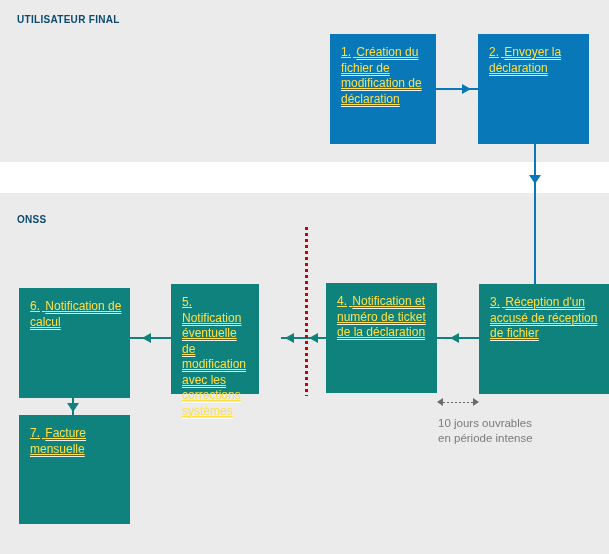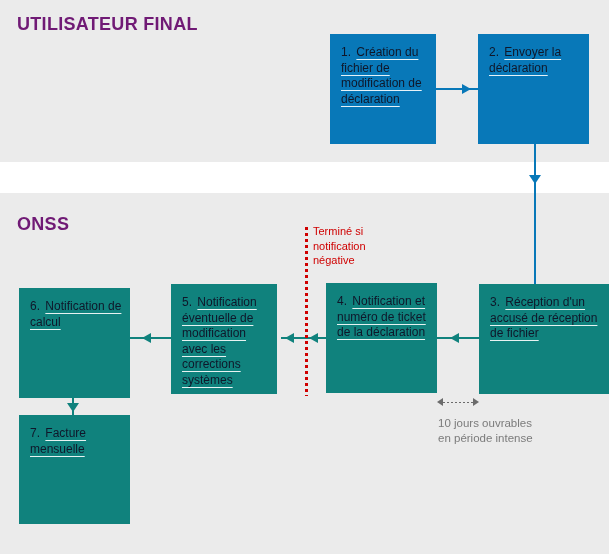--- a/index.html
+++ b/index.html
@@ -15,51 +15,52 @@
     position: absolute;
     left: 0;
     width: 609px;
     background: #ebebeb;
   }
   .lane-top { top: 0; height: 162px; }
   .lane-bottom { top: 193px; height: 361px; }
   .lane-label {
     position: absolute;
     left: 17px;
-    font-size: 18px;
+    font-size: 10px;
     font-weight: bold;
-    color: #701a75;
+    color: #0c4a6e;
     letter-spacing: 0.3px;
   }
   .lane-label-top { top: 14px; }
   .lane-label-bottom { top: 214px; }
 
   .step-box {
     position: absolute;
     box-sizing: border-box;
     padding: 11px 6px 6px 11px;
-    color: #0f172a;
+    color: #fde047;
     font-size: 12px;
     line-height: 15.5px;
+    text-decoration: underline;
   }
   .step-blue { background: #0878b8; }
   .step-teal { background: #10827d; }
   .step-num { padding-right: 2px; }
   .step-link {
     text-decoration: underline;
     text-decoration-thickness: 1px;
     text-underline-offset: 2.5px;
     text-decoration-color: rgba(255,255,255,0.9);
     cursor: pointer;
   }
   .b1 { left: 330px; top: 34px;  width: 106px; height: 110px; }
   .b2 { left: 478px; top: 34px;  width: 111px; height: 110px; }
   .b3 { left: 479px; top: 284px; width: 135px; height: 110px; }
   .b4 { left: 326px; top: 283px; width: 111px; height: 110px; }
-  .b5 { left: 171px; top: 284px; width: 106px; height: 110px; }
+  .b5 { left: 171px; top: 284px; width: 88px; height: 110px; }
   .b6 { left: 19px;  top: 288px; width: 111px; height: 110px; }
   .b7 { left: 19px;  top: 415px; width: 111px; height: 109px; }
 
   .line { position: absolute; }
   .blue-fill { background: #0878b8; }
   .teal-fill { background: #10827d; }
 
   .l12  { left: 436px; top: 88px;  width: 42px; height: 2px; }
   .lv23 { left: 534px; top: 144px; width: 2px;  height: 140px; }
   .l34  { left: 437px; top: 337px; width: 42px; height: 2px; }
@@ -182,21 +183,20 @@
   <div class="ah ah-left-teal ah45a"></div>
   <div class="ah ah-left-teal ah45b"></div>
 
   <div class="line teal-fill l56"></div>
   <div class="ah ah-left-teal ah56"></div>
 
   <div class="line teal-fill lv67"></div>
   <div class="ah ah-down-teal"></div>
 
   <div class="red-dotted-line"></div>
-  <div class="red-note">Terminé si notification négative</div>
 
   <div class="delay-arrow">
     <span class="tri-l"></span>
     <span class="dash"></span>
     <span class="tri-r"></span>
   </div>
   <div class="delay-note">
     <div>10 jours ouvrables</div>
     <div>en période intense</div>
   </div>

